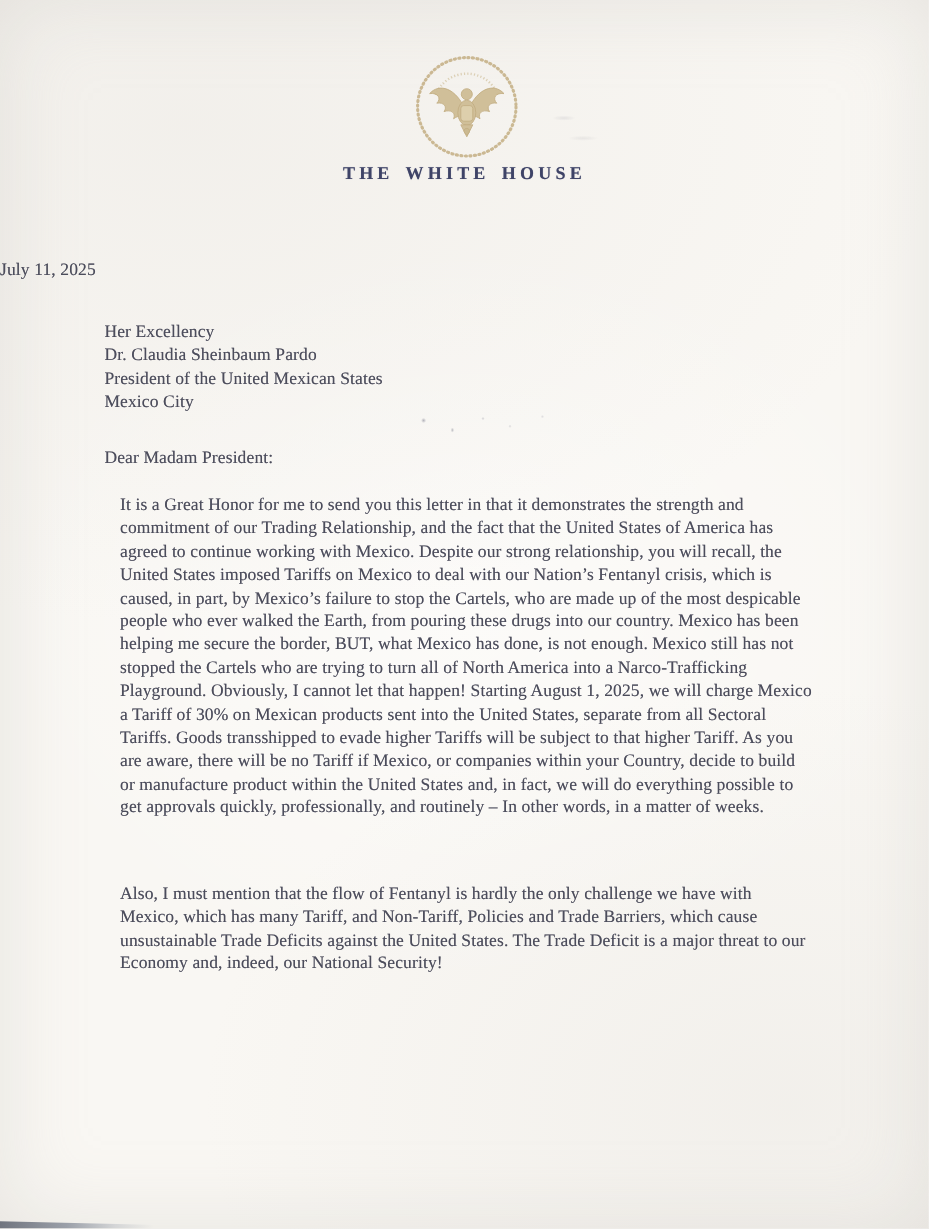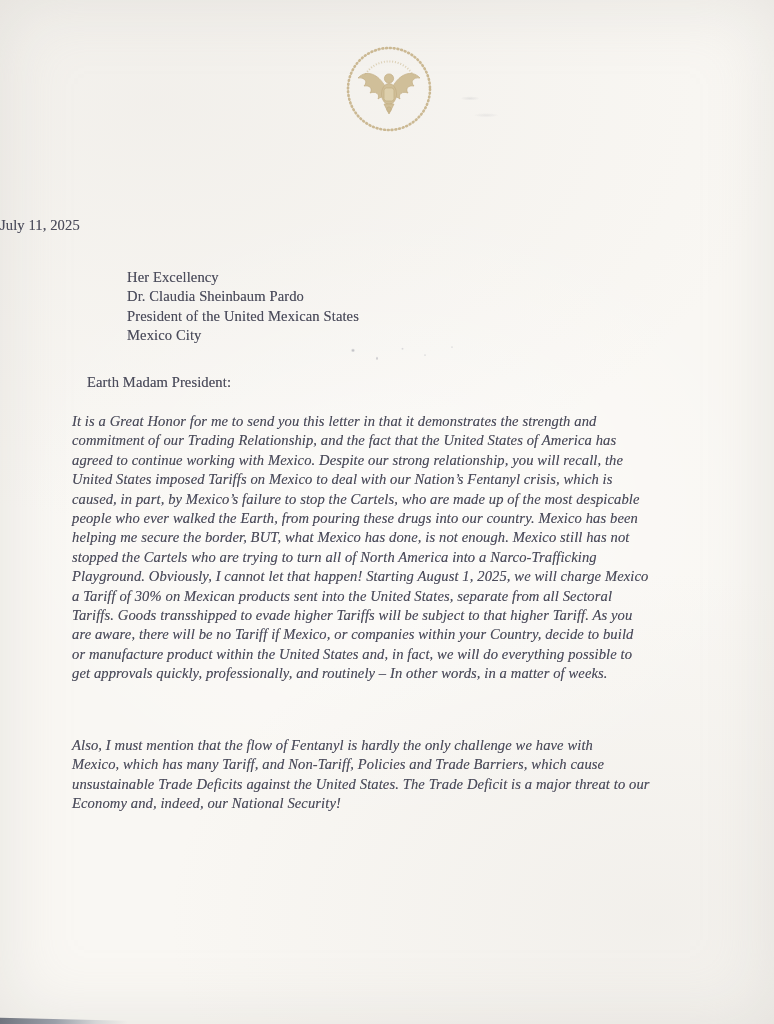--- a/index.html
+++ b/index.html
@@ -66,23 +66,23 @@
     font-size: 15.5px;
     letter-spacing: 0.3px;
   }
   .txt {
     font-size: 14.6px;
     line-height: 19.4px;
     white-space: pre-line;
     text-shadow: 0 0 0.55px rgba(76,77,92,0.55);
     letter-spacing: 0.1px;
   }
-  .recipient { position: absolute; left: 87px; top: 268px; width: 640px; margin-left: 40px; }
+  .recipient { position: absolute; left: 87px; top: 268px; width: 640px; }
   .salutation { position: absolute; left: 87px; top: 373px; width: 640px; }
-  .para { position: absolute; left: 72px; width: 648px; font-style: italic; }
+  .para { position: absolute; left: 100px; width: 648px; }
   .p1 { top: 412px; }
   .p2 { top: 681px; }
   .p3 { top: 736px; }
   .smudge { position: absolute; pointer-events: none; }
   .smudge-a {
     left: 320px; top: 336px; width: 150px; height: 32px;
     background-image:
       radial-gradient(3px 3px at 22% 45%, rgba(96,98,118,0.45), transparent 70%),
       radial-gradient(2px 3px at 38% 70%, rgba(96,98,118,0.40), transparent 70%),
       radial-gradient(2px 2px at 55% 40%, rgba(96,98,118,0.25), transparent 70%),
@@ -129,29 +129,30 @@
         <ellipse cx="46" cy="51" rx="7.5" ry="10.5"></ellipse>
 
         <rect x="41" y="45" width="10" height="13" rx="2.4" fill="#dccea9"></rect>
 
         <path d="M41 61 L46 71 L51 61 Z"></path>
 
         <path d="M46 64 C43.5 64 42.5 67 46 69.5 C49.5 67 48.5 64 46 64 Z" fill="#c9b68c"></path>
       </g>
     </svg>
 
+    <div class="lh-title">THE WHITE HOUSE</div>
 
     <div class="date txt">July 11, 2025</div>
 
     <div class="recipient txt">Her Excellency
 Dr. Claudia Sheinbaum Pardo
 President of the United Mexican States
 Mexico City</div>
 
-    <div class="salutation txt">Earth Madam President:</div>
+    <div class="salutation txt">Dear Madam President:</div>
 
     <div class="para p1 txt">It is a Great Honor for me to send you this letter in that it demonstrates the strength and
 commitment of our Trading Relationship, and the fact that the United States of America has
 agreed to continue working with Mexico. Despite our strong relationship, you will recall, the
 United States imposed Tariffs on Mexico to deal with our Nation’s Fentanyl crisis, which is
 caused, in part, by Mexico’s failure to stop the Cartels, who are made up of the most despicable
 people who ever walked the Earth, from pouring these drugs into our country. Mexico has been
 helping me secure the border, BUT, what Mexico has done, is not enough. Mexico still has not
 stopped the Cartels who are trying to turn all of North America into a Narco-Trafficking
 Playground. Obviously, I cannot let that happen! Starting August 1, 2025, we will charge Mexico

